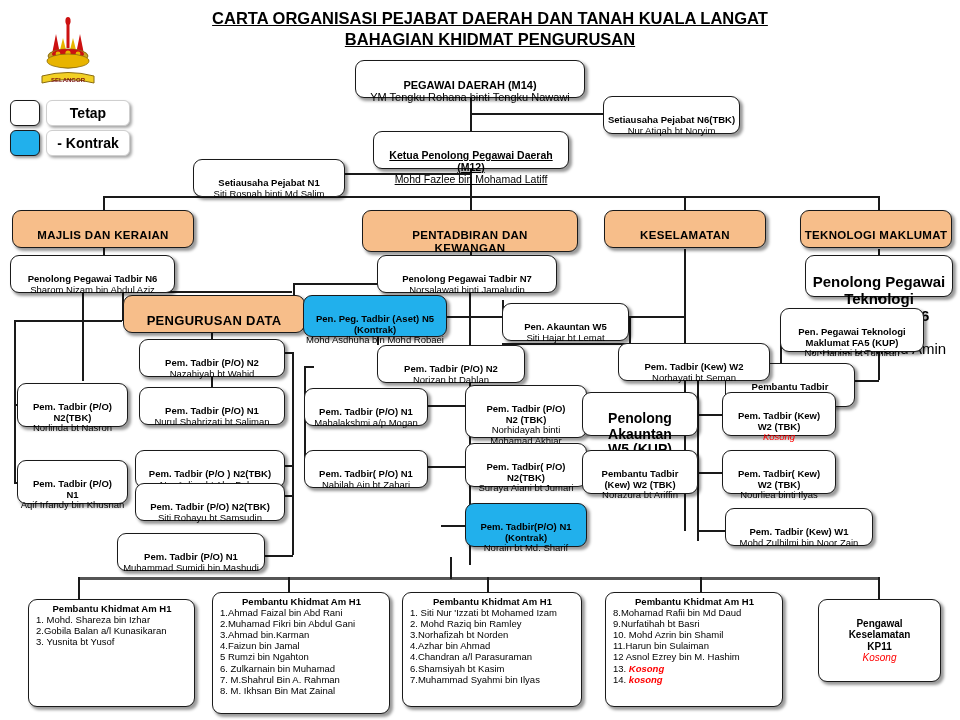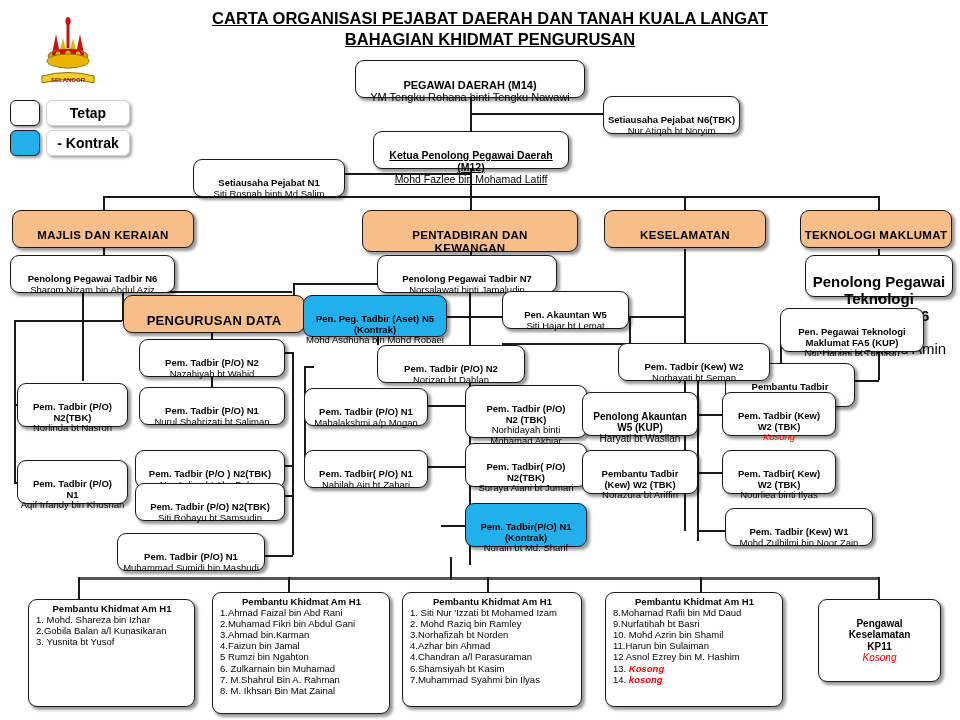--- a/index.html
+++ b/index.html
@@ -234,21 +234,21 @@
   <div class="box orange" style="left:123px;top:295px;width:182px;height:28px;font-size:13px;">
     <div class="t1">PENGURUSAN  DATA</div>
   </div>
 
   <div class="box cyan" style="left:303px;top:295px;width:144px;height:42px;font-size:9.5px;">
     <div class="t1">Pen. Peg. Tadbir (Aset) N5</div>
     <div class="t1">(Kontrak)</div>
     <div class="t2">Mohd Asdhuha bin Mohd Robaei</div>
   </div>
 
-  <div class="box" style="left:502px;top:291px;width:127px;height:30px;font-size:9.5px;">
+  <div class="box" style="left:502px;top:303px;width:127px;height:30px;font-size:9.5px;">
     <div class="t1">Pen. Akauntan W5</div>
     <div class="t2">Siti Hajar bt Lemat</div>
   </div>
 
   <div class="box" style="left:805px;top:255px;width:148px;height:42px;font-size:15px;">
     <div class="t1">Penolong Pegawai</div>
     <div class="t1">Teknologi Maklumat FA6 (TBK)</div>
     <div class="t2">Arlina bt Mohd Amin</div>
   </div>
 
@@ -333,21 +333,21 @@
     <div class="t1">Pem. Tadbir(P/O) N1</div>
     <div class="t1">(Kontrak)</div>
     <div class="t2">Norain bt Md. Sharif</div>
   </div>
 
   <div class="box" style="left:618px;top:343px;width:152px;height:30px;font-size:9.5px;">
     <div class="t1">Pem. Tadbir  (Kew) W2</div>
     <div class="t2">Norhayati bt Seman</div>
   </div>
 
-  <div class="box" style="left:582px;top:392px;width:116px;height:44px;font-size:10px;">
+  <div class="box" style="left:582px;top:392px;width:116px;height:44px;font-size:14px;">
     <div class="t1">Penolong Akauntan</div>
     <div class="t1">W5 (KUP)</div>
     <div class="t2">Haryati bt Wasilan</div>
   </div>
 
   <div class="box" style="left:582px;top:450px;width:116px;height:44px;font-size:9.5px;">
     <div class="t1">Pembantu Tadbir</div>
     <div class="t1">(Kew) W2 (TBK)</div>
     <div class="t2">Norazura bt Ariffin</div>
   </div>

